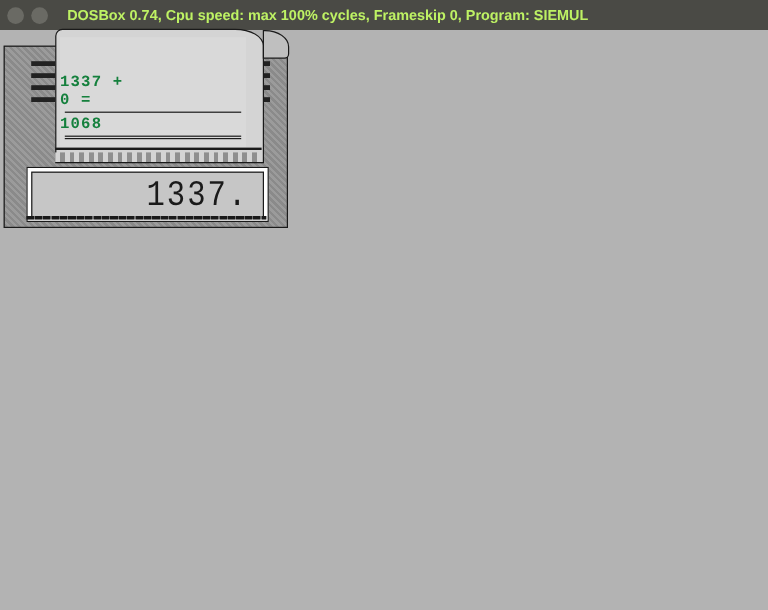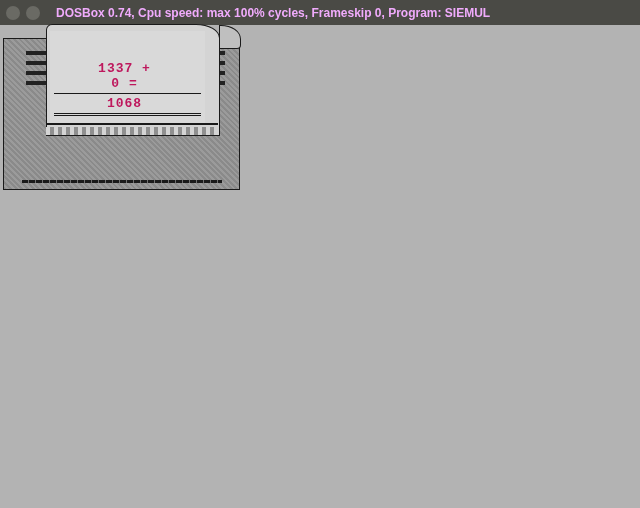--- a/index.html
+++ b/index.html
@@ -1,31 +1,31 @@
 <!DOCTYPE html>
 <html><head>
 <meta charset="utf-8">
 <style>
   html,body{margin:0;padding:0;width:640px;height:508px;overflow:hidden;font-family:sans-serif;background:#b3b3b3}
-  .titlebar{position:absolute;left:0;top:0;width:640px;height:25px;background:#4a4a45;display:flex;align-items:center;color:#f0abfc;font:bold 12px sans-serif}
+  .titlebar{position:absolute;left:0;top:0;width:640px;height:25px;background:#4a4a45;display:flex;align-items:center;color:#bef264;font:bold 12px sans-serif}
   .tb-btn{width:14px;height:14px;border-radius:50%;background:#6a6a64;margin-left:6px}
   .tb-title{margin-left:16px;white-space:nowrap}
   .content{position:absolute;left:0;top:25px;width:640px;height:483px;background:#b3b3b3}
 
   
   .calc{position:absolute;left:3px;top:13px;width:235px;height:150px;background:#8f8f8f;border:1px solid #1a1a1a;
     background-image:
       repeating-linear-gradient(45deg,#8a8a8a 0 2px,#9b9b9b 2px 4px);}
   
   .roll-shadow{position:absolute;left:42px;top:-15px;width:172px;height:110px;background:#d4d4d4;border:1px solid #1a1a1a;
     border-top-left-radius:6px;border-top-right-radius:24px 14px}
   .roll-curl{position:absolute;right:-2px;top:-14px;width:20px;height:22px;background:#bfbfbf;border:1px solid #1a1a1a;
     border-top-right-radius:20px 14px;border-bottom-right-radius:4px}
   .paper{position:absolute;left:46px;top:-8px;width:155px;height:92px;background:#d9d9d9}
-  .paper-line{font:bold 13px "Courier New",monospace;color:#be185d;text-align:center;padding-right:6px;letter-spacing:1px}
+  .paper-line{font:bold 13px "Courier New",monospace;color:#15803d;text-align:left;padding-right:6px;letter-spacing:1px}
   .paper hr{border:none;border-top:1.5px solid #1a1a1a;margin:2px 4px}
   .paper hr.dbl{border-top:3px double #1a1a1a}
   .tear{position:absolute;left:42px;top:84px;width:172px;height:12px;
     background:
       linear-gradient(#1a1a1a,#1a1a1a) top/100% 2px no-repeat,
       repeating-linear-gradient(90deg,#d4d4d4 0 4px,#8f8f8f 4px 8px) bottom/100% 8px no-repeat}
 
   
   .guide{position:absolute;width:20px;height:4px;background:#222}
   .guide.l{left:22px}.guide.r{right:14px}
@@ -69,17 +69,22 @@
       <div style="height:30px"></div>
       <div class="paper-line">1337 +</div>
       <div class="paper-line">0 =</div>
       <hr>
       <div class="paper-line">1068  </div>
       <hr class="dbl">
     </div>
 
     <div class="tear"></div>
 
+    <div class="lcd-frame">
+      <div class="lcd-inner">
+        <div class="lcd-text seg">1337.</div>
+      </div>
+    </div>
 
     <div class="base-line"></div>
   </div>
 
 </div>
 
 </body></html>

